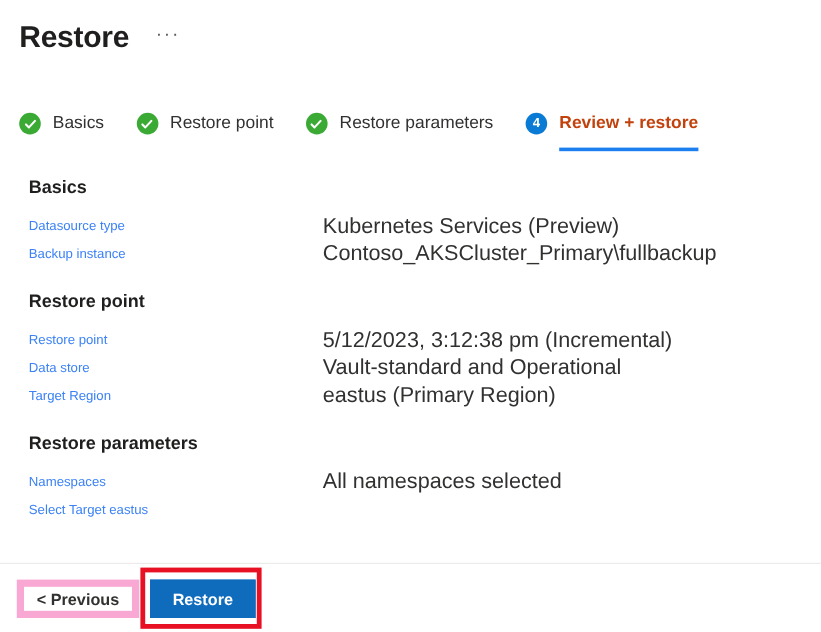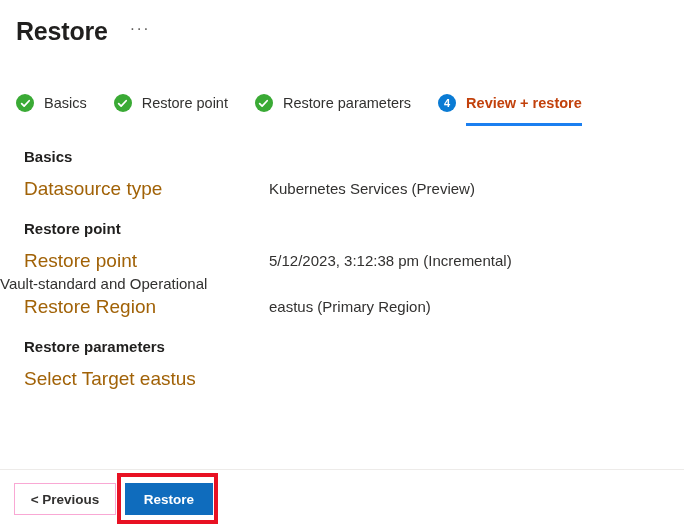--- a/index.html
+++ b/index.html
@@ -119,26 +119,26 @@
     margin-bottom: 12px;
   }
   .kv-row {
     display: flex;
     height: 23px;
     align-items: center;
   }
   .kv-label {
     width: 245px;
     margin-left: 24px;
-    font-size: 19px;
-    color: #a16207;
+    font-size: 11px;
+    color: #3b82f6;
     white-space: nowrap;
   }
   .kv-value {
-    font-size: 15px;
+    font-size: 18px;
     color: #323130;
     white-space: nowrap;
   }
 
   
   .footer-divider {
     position: absolute;
     left: 0;
     top: 469px;
     width: 684px;
@@ -162,21 +162,21 @@
     align-items: center;
     justify-content: center;
     cursor: pointer;
     box-sizing: border-box;
   }
   .btn-previous {
     left: 14px;
     top: 13px;
     width: 102px;
     background: #ffffff;
-    border: 1px solid #f9a8d4;
+    border: 6px solid #f9a8d4;
     color: #323130;
     font-weight: 600;
   }
   .btn-restore {
     left: 125px;
     top: 13px;
     width: 88px;
     background: #0f6cbd;
     border: 1px solid #0f6cbd;
     color: #ffffff;
@@ -238,39 +238,48 @@
 </div>
 
 <div class="content">
 
   <div class="section">
     <div class="section-title">Basics</div>
     <div class="kv-row">
       <div class="kv-label">Datasource type</div>
       <div class="kv-value">Kubernetes Services (Preview)</div>
     </div>
+    <div class="kv-row">
+      <div class="kv-label">Backup instance</div>
+      <div class="kv-value">Contoso_AKSCluster_Primary\fullbackup</div>
+    </div>
   </div>
 
   <div class="section">
     <div class="section-title">Restore point</div>
     <div class="kv-row">
       <div class="kv-label">Restore point</div>
       <div class="kv-value">5/12/2023, 3:12:38 pm (Incremental)</div>
     </div>
     <div class="kv-row">
+      <div class="kv-label">Data store</div>
       <div class="kv-value">Vault-standard and Operational</div>
     </div>
     <div class="kv-row">
-      <div class="kv-label">Restore Region</div>
+      <div class="kv-label">Target Region</div>
       <div class="kv-value">eastus (Primary Region)</div>
     </div>
   </div>
 
   <div class="section">
     <div class="section-title">Restore parameters</div>
+    <div class="kv-row">
+      <div class="kv-label">Namespaces</div>
+      <div class="kv-value">All namespaces selected</div>
+    </div>
     <div class="kv-row">
       <div class="kv-label">Select Target eastus</div>
     </div>
   </div>
 
 </div>
 
 <div class="footer-divider"></div>
 <div class="footer">
   <div class="btn btn-previous">&lt; Previous</div>

